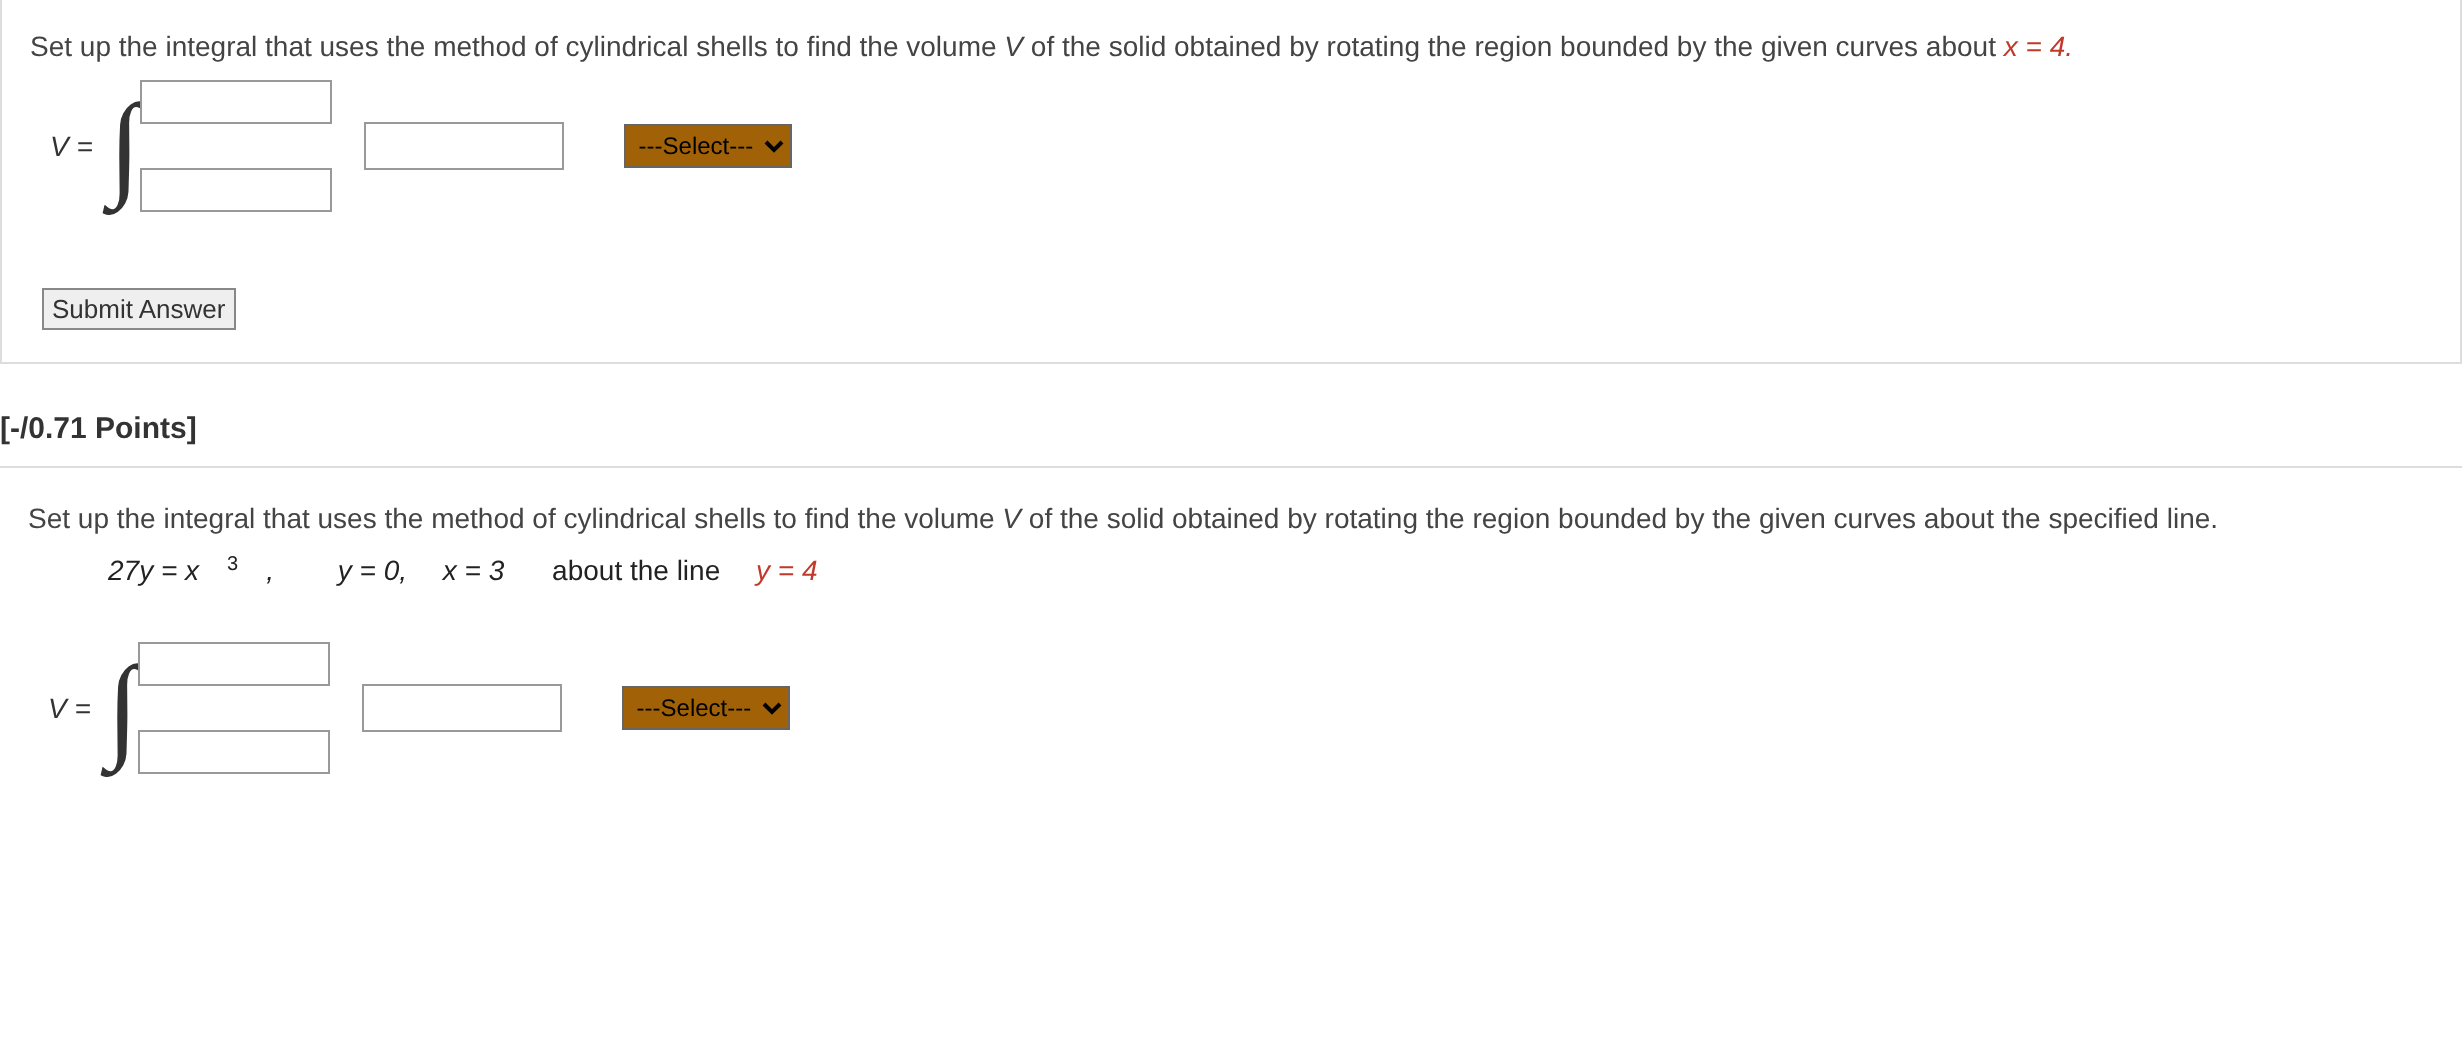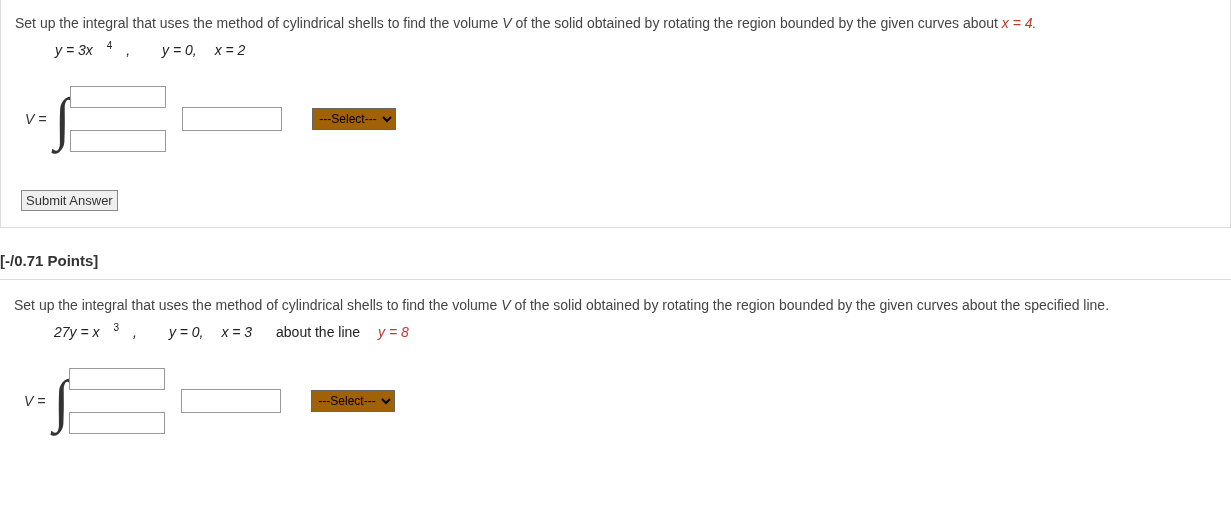--- a/index.html
+++ b/index.html
@@ -120,25 +120,20 @@
     }
     .about-line { color: #c0392b; font-style: normal; }
   </style>
 </head>
 <body>
 
 <div class="question-block">
   <div class="prompt-text">
     <span>Set up the integral that uses the method of cylindrical shells to find the volume </span><span class="var-italic">V</span><span> of the solid obtained by rotating the region bounded by the given curves about </span><span class="highlight-x">x = 4.</span>
   </div>
-  <div class="equations">
-    <span><span>y = 3x</span><span class="sup">4</span><span>,</span></span>
-    <span>y = 0,</span>
-    <span>x = 2</span>
-  </div>
 
   <div class="integral-row">
     <span class="v-equals">V = </span>
     <div class="integral-wrap">
       <span class="integral-sign">∫</span>
       <div class="limits">
         <input type="text" class="limit-input" style="">
         <input type="text" class="limit-input" style="">
       </div>
     </div>
@@ -158,21 +153,21 @@
 </div>
 
 <div class="q2-block">
   <div class="prompt-text">
     <span>Set up the integral that uses the method of cylindrical shells to find the volume </span><span class="var-italic">V</span><span> of the solid obtained by rotating the region bounded by the given curves about the specified line.</span>
   </div>
   <div class="equations">
     <span><span>27y = x</span><span class="sup">3</span><span>,</span></span>
     <span>y = 0,</span>
     <span>x = 3</span>
-    <span style="font-style:normal;margin-left:6px"><span>about the line </span><span class="about-line" style="font-style:italic">y = 8</span></span>
+    <span style="font-style:normal;margin-left:6px"><span>about the line </span><span class="about-line" style="font-style:italic">y = 4</span></span>
   </div>
 
   <div class="integral-row" style="margin-bottom:4px">
     <span class="v-equals">V = </span>
     <div class="integral-wrap">
       <span class="integral-sign">∫</span>
       <div class="limits">
         <input type="text" class="limit-input" style="">
         <input type="text" class="limit-input" style="">
       </div>

